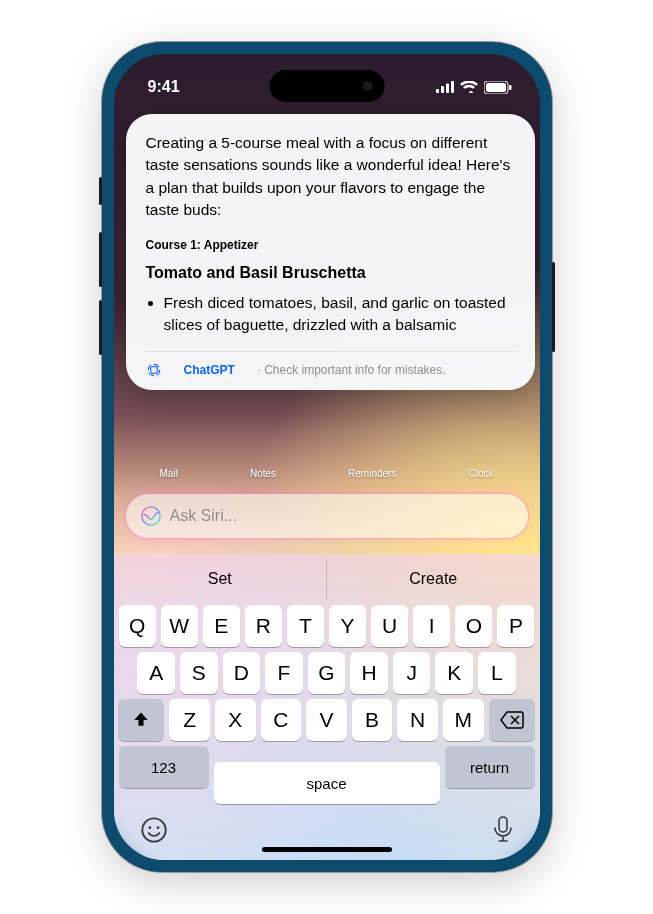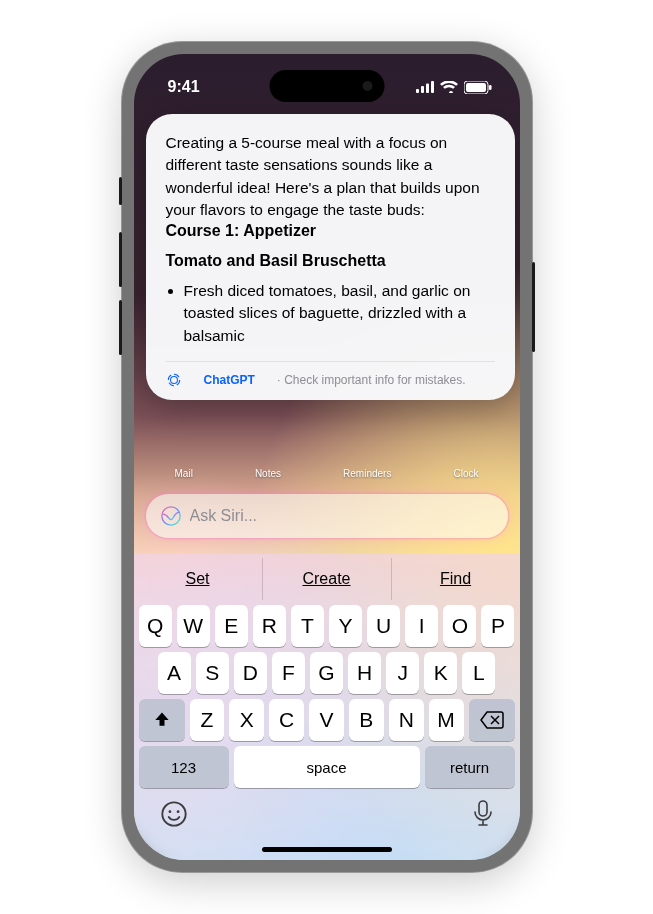--- a/index.html
+++ b/index.html
@@ -7,24 +7,24 @@
   body {
     font-family: -apple-system, BlinkMacSystemFont, "Helvetica Neue", Arial, sans-serif;
     background: #fff;
     display: flex;
     align-items: center;
     justify-content: center;
     width: 653px;
     height: 914px;
   }
   .phone-frame {
-    width: 410px;
+    width: 450px;
     height: 830px;
     border-radius: 60px;
-    background: #737373;
+    background: #0c4a6e;
     padding: 12px;
     position: relative;
     box-shadow: 0 0 0 1px #999, 0 10px 40px rgba(0,0,0,.2);
   }
   .side-btn { position: absolute; background: #1a1a1a; border-radius: 3px; }
   .side-btn.sw { left: -3px; top: 135px; width: 3px; height: 28px; }
   .side-btn.vu { left: -3px; top: 190px; width: 3px; height: 55px; }
   .side-btn.vd { left: -3px; top: 258px; width: 3px; height: 55px; }
   .side-btn.pw { right: -3px; top: 220px; width: 3px; height: 90px; }
 
@@ -55,21 +55,21 @@
 
   .response-card {
     position: absolute; top: 60px; left: 12px; right: 5px;
     background: rgba(248,248,250,.98);
     border-radius: 26px;
     padding: 18px 20px 12px;
     z-index: 30;
     box-shadow: 0 10px 30px rgba(0,0,0,.25);
   }
   .response-card .intro { font-size: 15.5px; line-height: 1.45; color:#000; }
-  .response-card h3 { font-size: 16px; font-weight: 700; color:#000; }
+  .response-card h3 { font-size: 12px; font-weight: 700; margin-top: 16px; color:#000; }
   .response-card h4 { font-size: 16px; font-weight: 700; margin-top: 12px; color:#000; }
   .response-card ul { margin: 10px 0 0 18px; padding:0; }
   .response-card li { font-size: 15.5px; line-height: 1.45; color:#000; }
   .card-footer { display:flex; align-items:center; gap:22px; border-top:1px solid rgba(0,0,0,.08); margin-top:14px; padding-top:10px; font-size:12px; color:#8e8e93;}
   .card-footer .brand { color:#0a63ff; font-weight:600; }
   .knotsvg { width:16px; height:16px; }
 
   .dock-labels {
     position:absolute; top: 414px; left:0; right:0;
     display:flex; justify-content:space-around; padding:0 10px;
@@ -89,32 +89,32 @@
   .input-bar input {
     flex:1; border:0; outline:0; background:transparent; font-size:16px;
     color:#555;
   }
   .input-bar input::placeholder { color:#8e8e93; }
 
   .kb { position:absolute; left:0; right:0; bottom:0; height:306px; z-index:15;
         background: linear-gradient(180deg, rgba(240,210,230,.72), rgba(210,225,245,.78));
         backdrop-filter: blur(6px);
         padding-top:4px;}
-  .suggest { display:flex; height:42px;text-decoration:underline; }
+  .suggest { display:flex; height:42px; }
   .suggest > div { flex:1; text-align:center; line-height:42px; font-size:16px; color:#000; border-right:1px solid rgba(0,0,0,.15);}
   .suggest > div:last-child { border-right:0; }
   .krow { display:flex; justify-content:center; gap:5px; padding:5px 5px 0; }
   .key { background:#fff; border-radius:6px; box-shadow:0 1px 0 rgba(0,0,0,.3);
          height:42px; flex:1; display:flex; align-items:center; justify-content:center;
          font-size:21px; color:#000; min-width:0;}
   .key.mod { background: rgba(190,195,210,.95); font-size:15px; }
   .krow.r2 { padding-left:24px; padding-right:24px; }
   .krow.r3 .shift, .krow.r3 .del { flex: 0 0 46px; font-size:18px;}
   .krow.r4 .k123, .krow.r4 .kret { flex:0 0 90px; }
-  .krow.r4 .space { flex:1; font-size:15px;}
+  .krow.r4 .space { flex:1; font-size:15px;margin-top:16px;}
   .kb-bottom { display:flex; justify-content:space-between; align-items:center; padding:12px 26px 26px;}
   .kb-bottom svg { display:block; }
   .home-ind { position:absolute; bottom:8px; left:50%; transform:translateX(-50%); width:130px; height:5px; background:#000; border-radius:3px; z-index:60;}
 
 </style>
 </head>
 <body>
 
 <div class="phone-frame">
   <div class="side-btn sw"></div>
@@ -183,21 +183,20 @@
         <circle cx="12" cy="12" r="10" fill="none" stroke="url(#g)" stroke-width="1.4"></circle>
         <path d="M3 10c6 0 6 6 9 6s3-8 9-8" fill="none" stroke="url(#g)" stroke-width="1.4"></path>
       </svg>
       <input placeholder="Ask Siri..." style="">
     </div>
 
     <div class="kb">
       <div class="suggest">
         <div>Set</div>
         <div>Create</div>
-        <div>Find</div>
       </div>
       <div class="krow">
         <div class="key">Q</div>
         <div class="key">W</div>
         <div class="key">E</div>
         <div class="key">R</div>
         <div class="key">T</div>
         <div class="key">Y</div>
         <div class="key">U</div>
         <div class="key">I</div>

